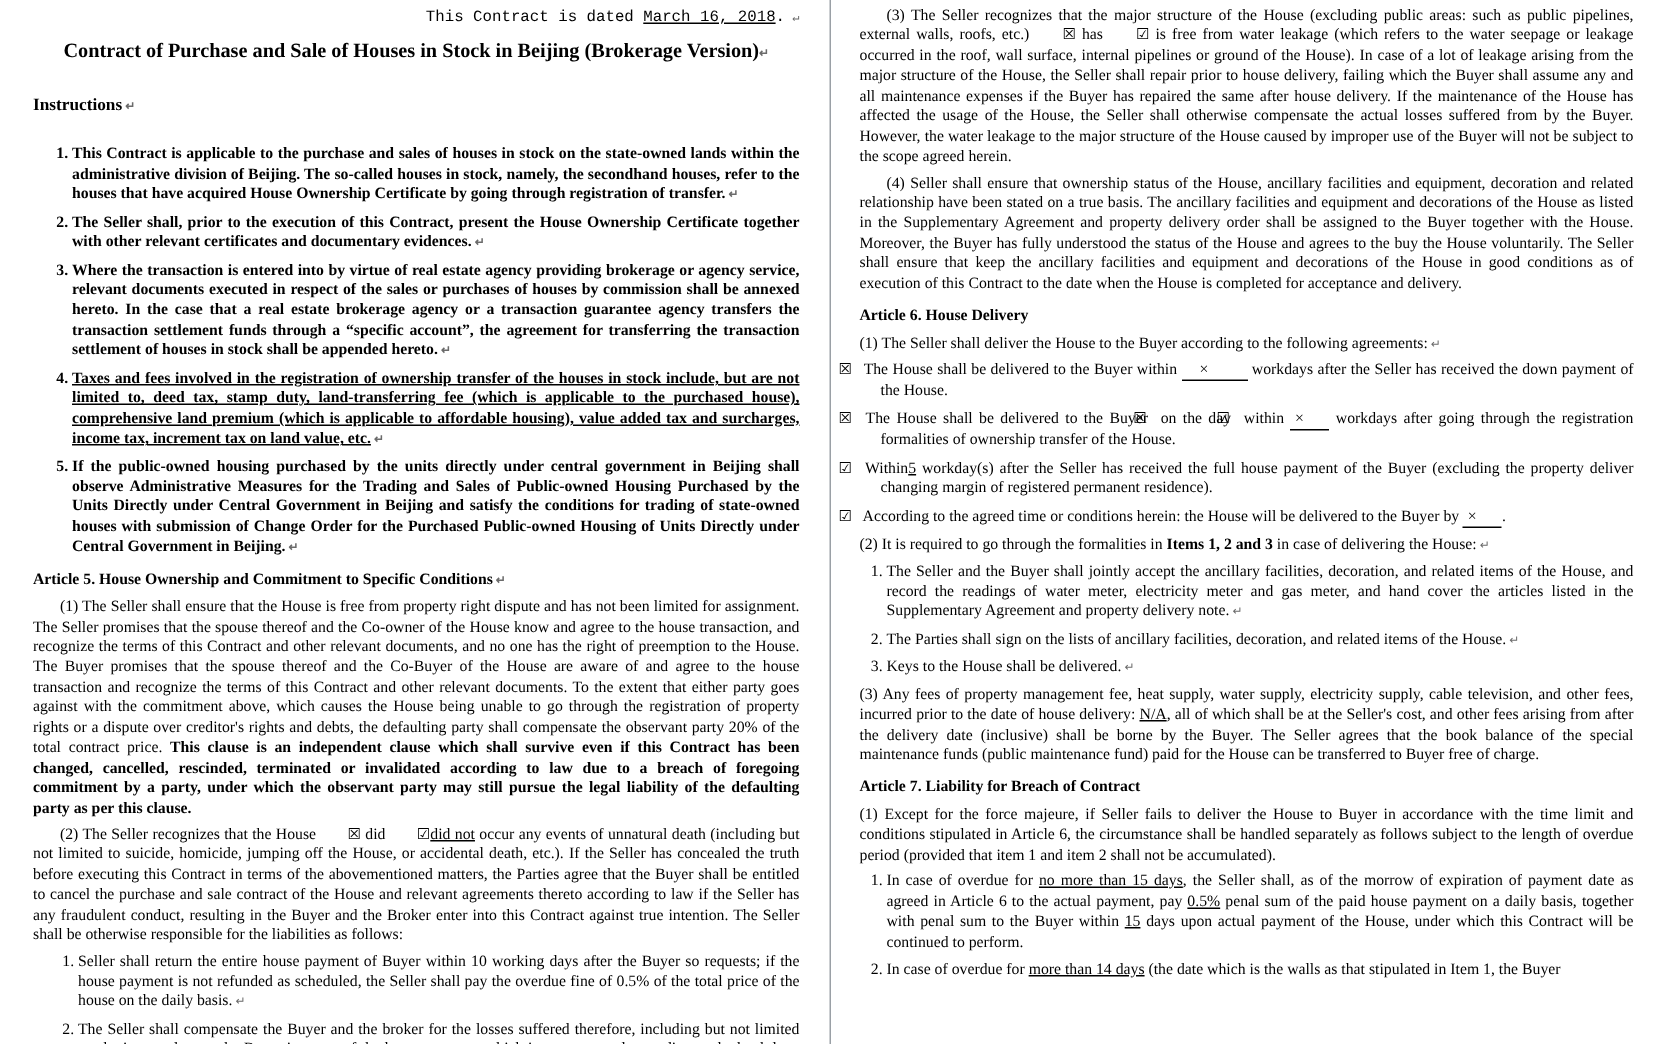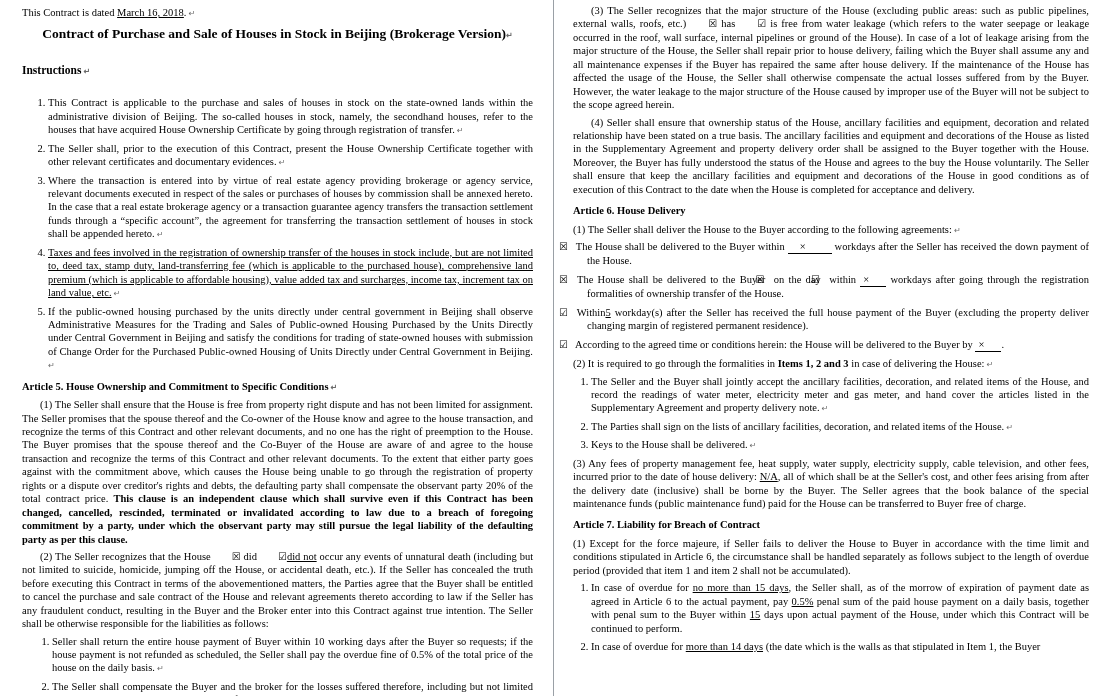--- a/index.html
+++ b/index.html
@@ -51,21 +51,22 @@
     margin: 0 0 4px 0;
     text-align: justify;
   }
   .pilcrow {
     font-size: 8px;
     color: #6b6b6b;
     vertical-align: baseline;
   }
   .lead {
     margin-bottom: 6px;
-    text-align: left;
+    text-align: right;
+    font-family: Liberation Mono, monospace;
   }
   .u { text-decoration: underline; }
   .doc-title {
     text-align: center;
     font-weight: bold;
     font-size: 13.5px;
     margin: 6px 0 20px 0;
   }
   .instructions-head {
     text-align: left;
@@ -73,20 +74,21 @@
     font-size: 11.5px;
     margin: 0 0 19px 0;
   }
   ol.numlist {
     margin: 0 0 6px 0;
     padding-left: 26px;
   }
   ol.numlist > li {
     margin-bottom: 5px;
     text-align: justify;
+    font-weight: bold;
   }
   .art-head {
     font-weight: bold;
     margin: 8px 0 5px 0;
   }
   .indent {
     text-indent: 18px;
   }
   .bu { font-weight: bold; }
   .box {

